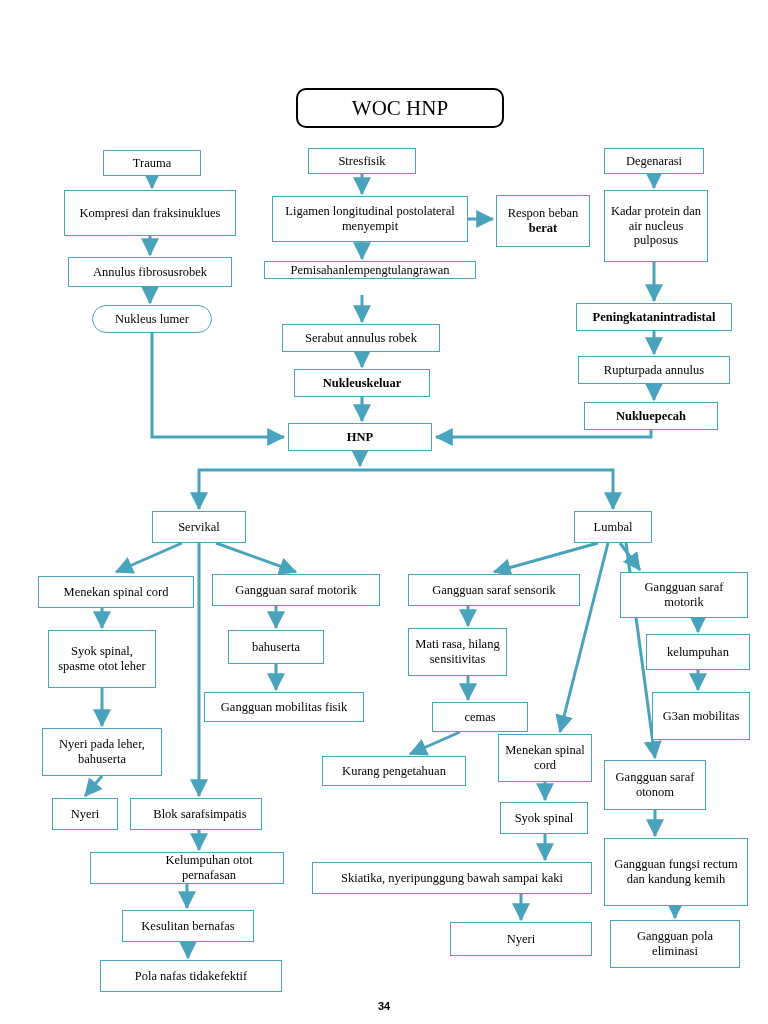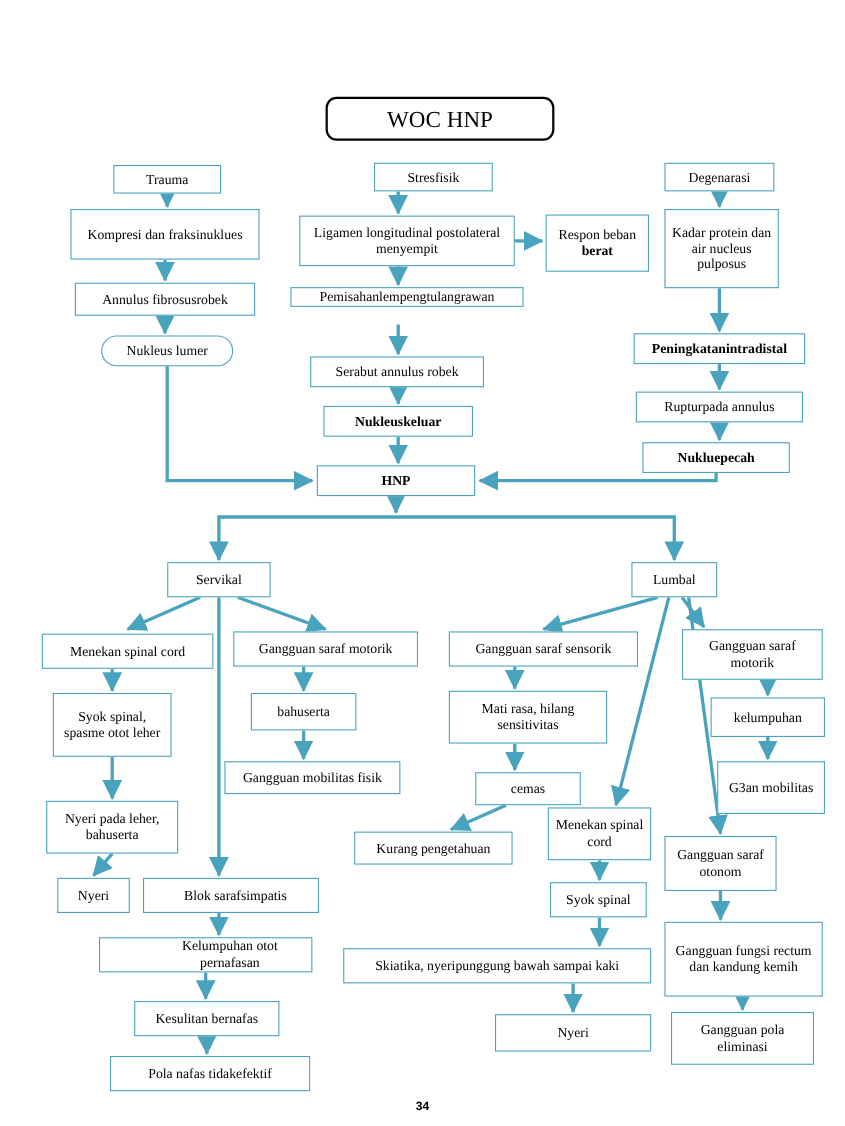--- a/index.html
+++ b/index.html
@@ -107,21 +107,21 @@
       <path d="M655,810 L655,836"></path>
       <path d="M675,906 L675,918"></path>
     </g>
   </svg>
 
   <div class="title" style="left:296px;top:88px;width:208px;height:40px;">WOC HNP</div>
 
   <div class="pagenum" style="left:354px;top:1000px;width:60px;">34</div>
 
 <div class="node" style="left: 103px; top: 150px; width: 98px; height: 26px;">Trauma</div>
-    <div class="node" style="left: 308px; top: 148px; width: 108px; height: 26px; margin-left: 32px;">Stresfisik</div>
+    <div class="node" style="left: 308px; top: 148px; width: 108px; height: 26px;">Stresfisik</div>
     <div class="node" style="left: 604px; top: 148px; width: 100px; height: 26px;">Degenarasi</div>
     <div class="node" style="left: 64px; top: 190px; width: 172px; height: 46px;">Kompresi dan fraksinuklues</div>
     <div class="node" style="left: 272px; top: 196px; width: 196px; height: 46px;">Ligamen longitudinal postolateral menyempit</div>
     <div class="node" style="left: 496px; top: 195px; width: 94px; height: 52px;">
       <span>Respon beban <b>berat</b></span>
     </div>
     <div class="node" style="left: 604px; top: 190px; width: 104px; height: 72px; flex-direction: column;">Kadar protein dan air nucleus pulposus</div>
     <div class="node" style="left: 68px; top: 257px; width: 164px; height: 30px;">Annulus fibrosusrobek</div>
     <div class="node" style="left: 264px; top: 261px; width: 212px; height: 18px;">Pemisahanlempengtulangrawan</div>
     <div class="node bold" style="left: 576px; top: 303px; width: 156px; height: 28px;">Peningkatanintradistal</div>
@@ -132,31 +132,31 @@
     <div class="node bold" style="left: 584px; top: 402px; width: 134px; height: 28px;">Nukluepecah</div>
     <div class="node bold" style="left: 288px; top: 423px; width: 144px; height: 28px;">HNP</div>
     <div class="node" style="left: 152px; top: 511px; width: 94px; height: 32px;">Servikal</div>
     <div class="node" style="left: 574px; top: 511px; width: 78px; height: 32px;">Lumbal</div>
     <div class="node" style="left: 38px; top: 576px; width: 156px; height: 32px;">Menekan spinal cord</div>
     <div class="node" style="left: 212px; top: 574px; width: 168px; height: 32px;">Gangguan saraf motorik</div>
     <div class="node" style="left: 408px; top: 574px; width: 172px; height: 32px;">Gangguan saraf sensorik</div>
     <div class="node" style="left: 620px; top: 572px; width: 128px; height: 46px;">Gangguan saraf motorik</div>
     <div class="node" style="left: 48px; top: 630px; width: 108px; height: 58px;">Syok spinal, spasme otot leher</div>
     <div class="node" style="left: 228px; top: 630px; width: 96px; height: 34px;">bahuserta</div>
-    <div class="node" style="left: 408px; top: 628px; width: 144px; height: 48px;">Mati rasa, hilang sensitivitas</div>
+    <div class="node" style="left: 408px; top: 628px; width: 99px; height: 48px;">Mati rasa, hilang sensitivitas</div>
     <div class="node" style="left: 646px; top: 634px; width: 104px; height: 36px;">kelumpuhan</div>
     <div class="node" style="left: 204px; top: 692px; width: 160px; height: 30px;">Gangguan mobilitas fisik</div>
     <div class="node" style="left: 432px; top: 702px; width: 96px; height: 30px;">cemas</div>
     <div class="node" style="left: 652px; top: 692px; width: 98px; height: 48px;">G3an mobilitas</div>
     <div class="node" style="left: 42px; top: 728px; width: 120px; height: 48px;">Nyeri pada leher, bahuserta</div>
     <div class="node" style="left: 498px; top: 734px; width: 94px; height: 48px;">Menekan spinal cord</div>
     <div class="node" style="left: 604px; top: 760px; width: 102px; height: 50px;">Gangguan saraf otonom</div>
     <div class="node" style="left: 322px; top: 756px; width: 144px; height: 30px;">Kurang pengetahuan</div>
     <div class="node" style="left: 52px; top: 798px; width: 66px; height: 32px;">Nyeri</div>
-    <div class="node" style="left: 130px; top: 798px; width: 160px; height: 32px; padding-left: 12px;">Blok sarafsimpatis</div>
+    <div class="node" style="left: 130px; top: 798px; width: 132px; height: 32px; padding-left: 12px;">Blok sarafsimpatis</div>
     <div class="node" style="left: 500px; top: 802px; width: 88px; height: 32px;">Syok spinal</div>
     <div class="node" style="left: 90px; top: 852px; width: 194px; height: 32px; padding-left: 48px;">Kelumpuhan otot pernafasan</div>
     <div class="node" style="left: 604px; top: 838px; width: 144px; height: 68px;">Gangguan fungsi rectum dan kandung kemih</div>
     <div class="node" style="left: 312px; top: 862px; width: 280px; height: 32px;">Skiatika, nyeripunggung bawah sampai kaki</div>
     <div class="node" style="left: 122px; top: 910px; width: 132px; height: 32px;">Kesulitan bernafas</div>
     <div class="node" style="left: 450px; top: 922px; width: 142px; height: 34px;">Nyeri</div>
     <div class="node" style="left: 610px; top: 920px; width: 130px; height: 48px;">Gangguan pola eliminasi</div>
     <div class="node" style="left: 100px; top: 960px; width: 182px; height: 32px;">Pola nafas tidakefektif</div>
   </div>
 

